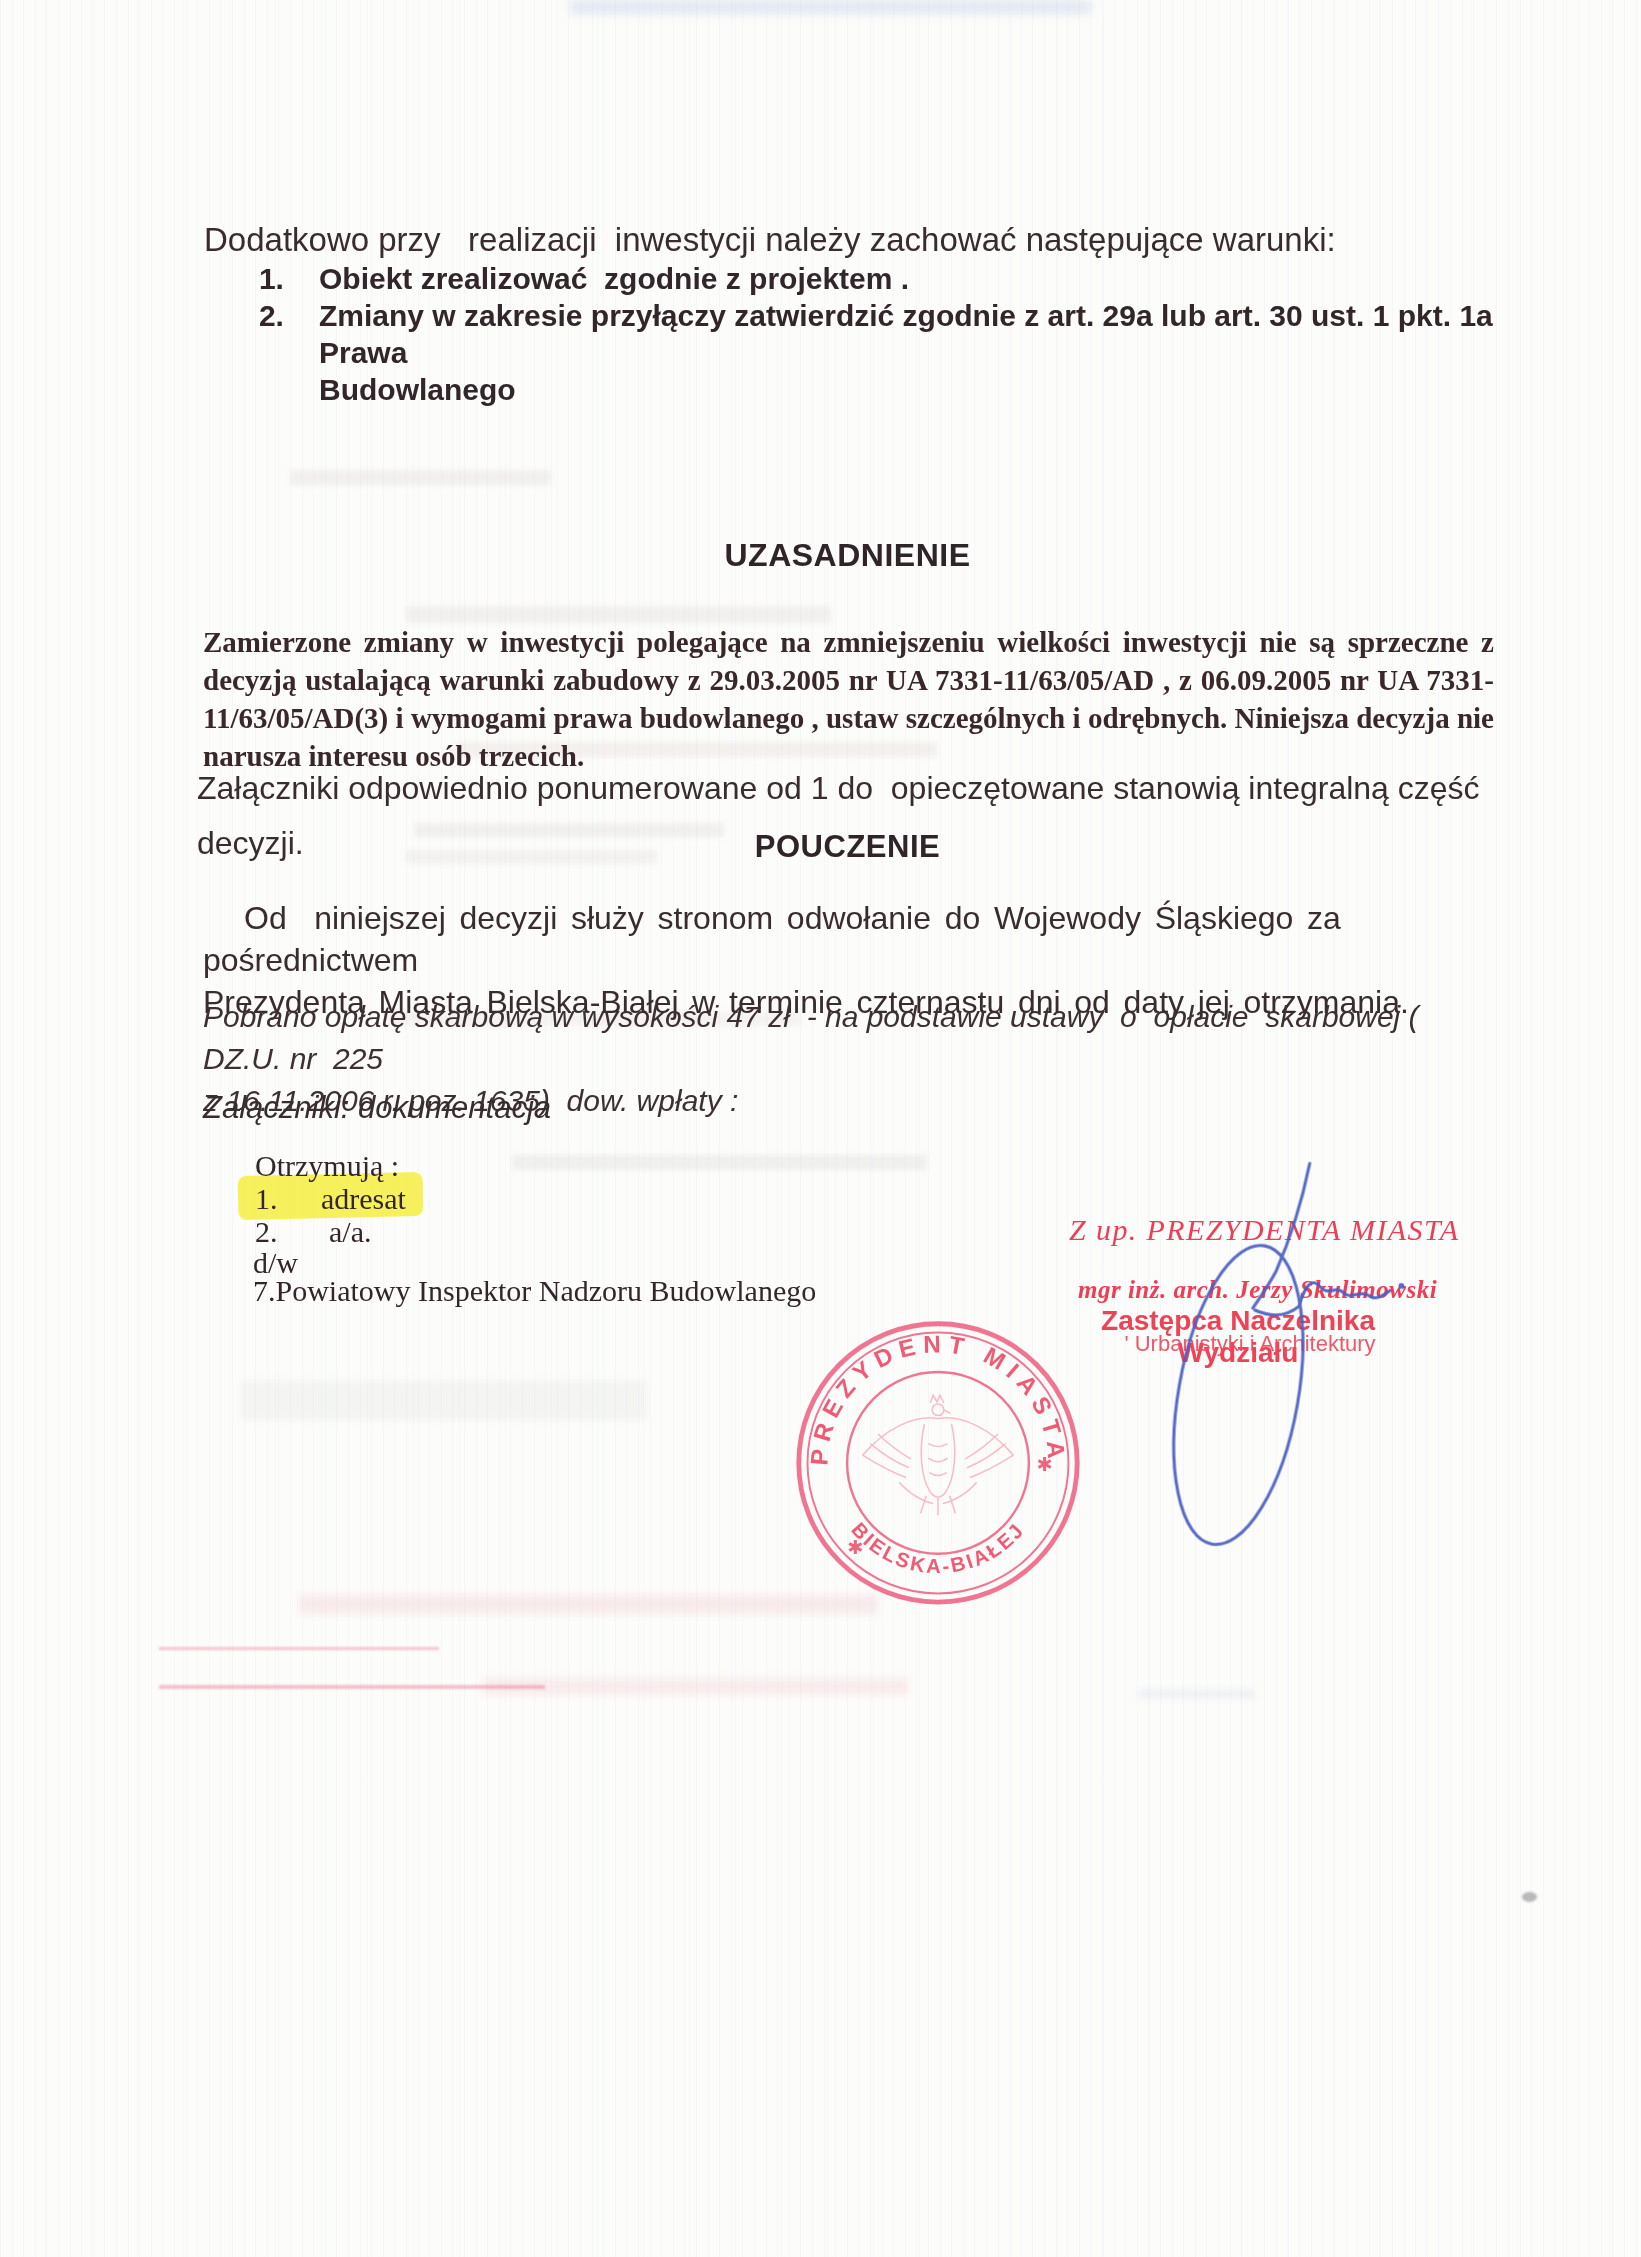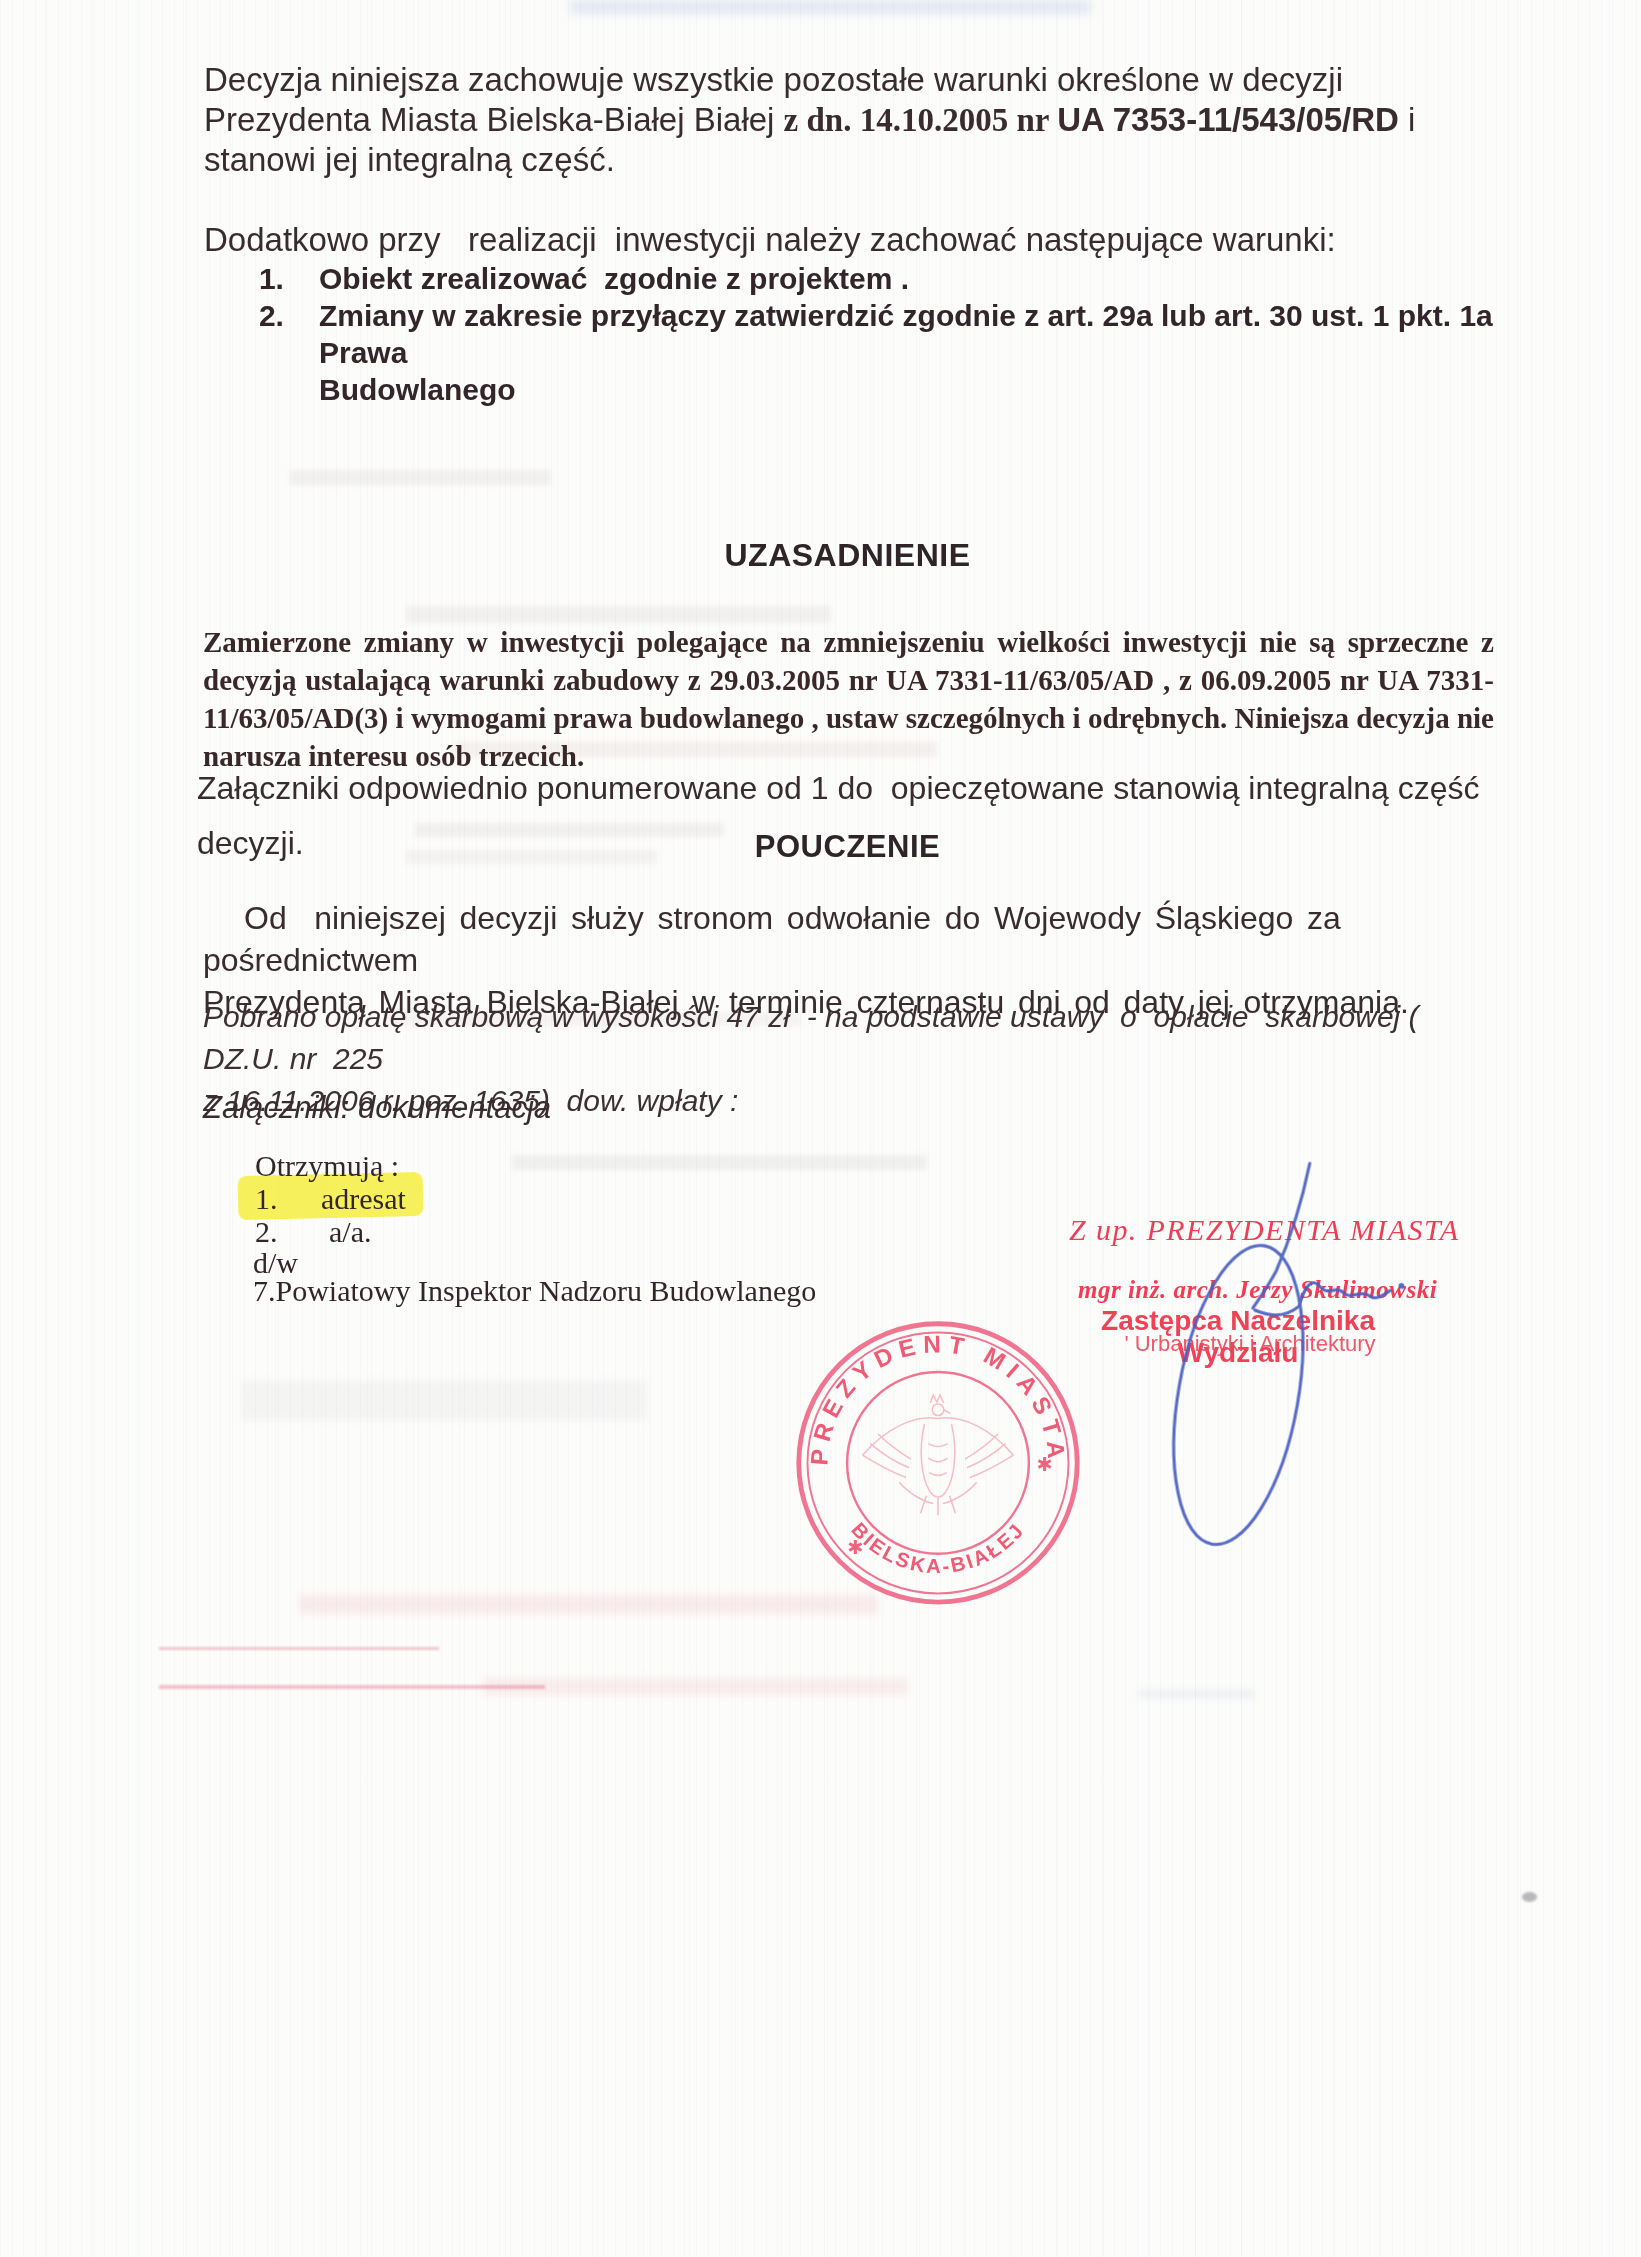--- a/index.html
+++ b/index.html
@@ -71,23 +71,20 @@
   <div class="smudge" style="left:386px;top:1012px;width:415px;height:13.5px;background:rgba(170,150,150,.09);filter:blur(2.9px);"></div>
   <div class="smudge" style="left:512px;top:1155px;width:415px;height:15.4px;background:rgba(150,148,158,.11);filter:blur(2.9px);"></div>
   <div class="smudge" style="left:241px;top:1381px;width:406px;height:39px;background:rgba(150,150,168,.08);filter:blur(3.9px);"></div>
   <div class="smudge" style="left:299px;top:1595px;width:579px;height:19.3px;background:rgba(235,120,150,.13);filter:blur(3.9px);"></div>
   <div class="smudge" style="left:159px;top:1647px;width:280px;height:2.9px;background:rgba(225,95,130,.35);filter:blur(1px);"></div>
   <div class="smudge" style="left:483px;top:1678px;width:425px;height:17.4px;background:rgba(235,120,150,.12);filter:blur(3.9px);"></div>
   <div class="smudge" style="left:159px;top:1685px;width:386px;height:3.9px;background:rgba(225,95,130,.38);filter:blur(1px);"></div>
   <div class="smudge" style="left:1522px;top:1892px;width:15.4px;height:9.7px;background:rgba(130,130,135,.55);filter:blur(1px);border-radius:50%;"></div>
   <div class="smudge" style="left:1139px;top:1690px;width:116px;height:7.7px;background:rgba(150,170,215,.15);filter:blur(3.9px);"></div>
 
-  <div class="abs sans p1">
-    <span>Decyzja niniejsza zachowuje wszystkie pozostałe warunki określone w decyzji Prezydenta Miasta Bielska-Białej Białej </span><span class="serif b">z dn. 14.10.2005 nr </span><span class="b">UA 7353-11/543/05/RD</span><span> i stanowi jej integralną część.</span>
-  </div>
 
   <div class="abs sans pre p2">Dodatkowo przy   realizacji  inwestycji należy zachować następujące warunki:</div>
 
   <div class="abs sans b conds">
     <div class="cond">
       <span class="cond-num">1.</span>
       <span class="pre">Obiekt zrealizować  zgodnie z projektem .</span>
     </div>
     <div class="cond">
       <span class="cond-num">2.</span>

